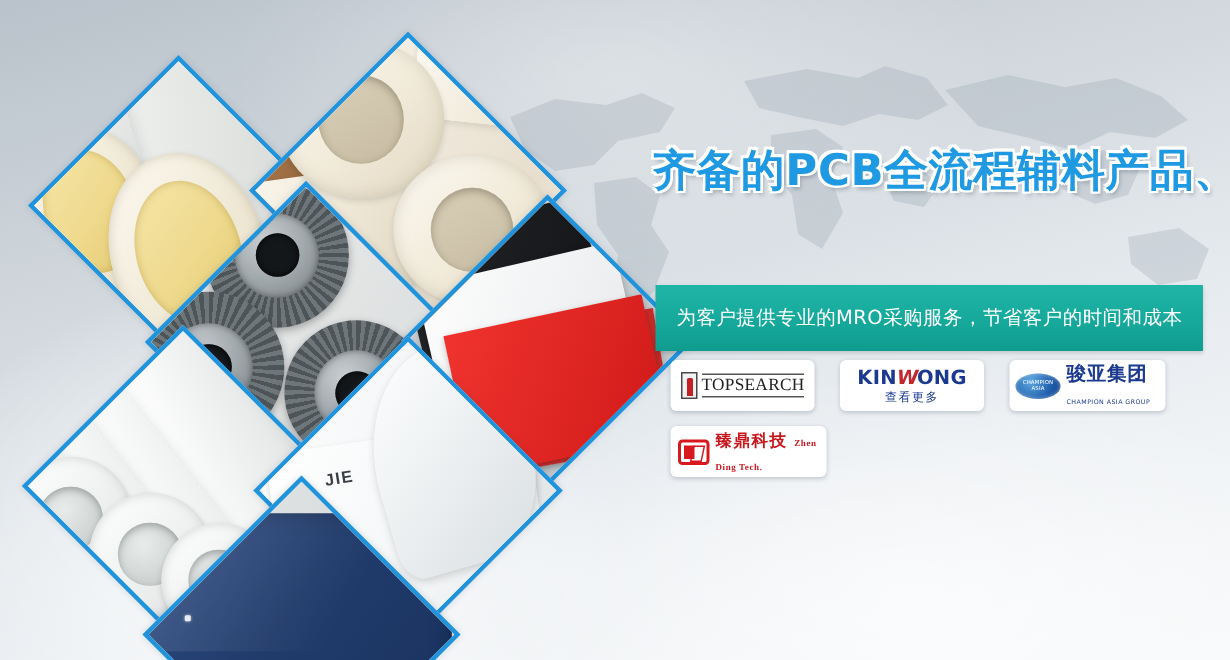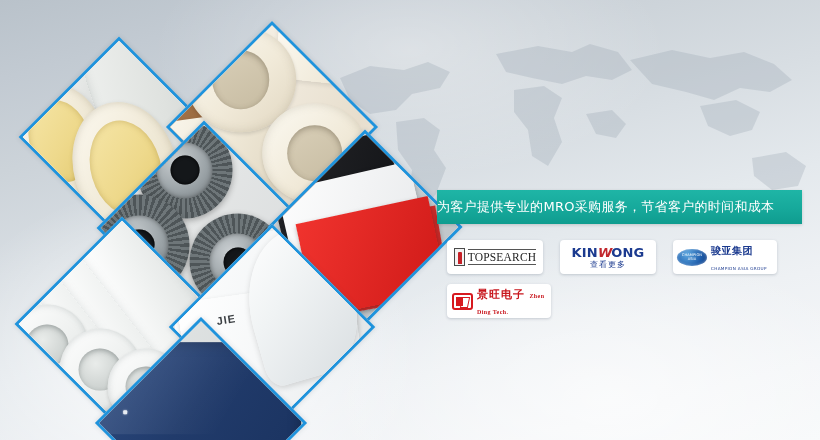--- a/index.html
+++ b/index.html
@@ -267,23 +267,24 @@
       -1.6px -1.6px 0 #ffffff,  1.6px -1.6px 0 #ffffff,
       -1.6px  1.6px 0 #ffffff,  1.6px  1.6px 0 #ffffff,
       -1.6px 0 0 #ffffff, 1.6px 0 0 #ffffff,
       0 -1.6px 0 #ffffff, 0 1.6px 0 #ffffff,
       2px 3px 3px rgba(90,105,120,.45);
   }
   .hl-line.l2 { font-size:30px; }
 
   #subtitle-bar {
     position:absolute; left:437px; top:190px;
-    width:365px; height:34px;
+    width:365px; height:44px;
     background:linear-gradient(180deg,#1fb5a6 0%,#16a99b 55%,#0f9c8f 100%);
     display:flex; align-items:center;
+    padding-left:14px;
     box-shadow:0 1px 3px rgba(0,0,0,.16);
   }
   #subtitle-bar .txt {
     color:#ffffff;
     font-family:"DejaVu Sans","Liberation Sans",sans-serif;
     font-size:13px;
     letter-spacing:.3px;
     white-space:nowrap;
   }
 
@@ -347,21 +348,21 @@
     content:"CHAMPION ASIA";
     position:absolute; left:0; right:0; top:50%;
     transform:translateY(-50%);
     text-align:center;
     font-family:"DejaVu Sans",sans-serif;
     font-size:3.6px; color:#fff; letter-spacing:.1px;
   }
   .ca-txt { line-height:1; }
   .ca-cn {
     font-family:"DejaVu Sans",sans-serif;
-    font-size:10px; font-weight:700; color:#1b3a8f; letter-spacing:.5px;
+    font-size:13px; font-weight:700; color:#1b3a8f; letter-spacing:.5px;
   }
   .ca-en {
     font-family:"DejaVu Sans",sans-serif;
     font-size:4.2px; color:#1b3a8f; letter-spacing:.3px; margin-top:2px;
   }
 
   
   .lg-zd { display:flex; align-items:center; gap:4px; padding:0 5px; }
   .zd-mark {
     width:21px; height:17px;
@@ -514,20 +515,21 @@
           <div class="dot d3"></div>
         </div>
       </div>
     </div>
 
   </div>
 
   <div id="content">
 
     <div id="headline">
+      <div class="hl-line l1">齐备的PCB全流程辅料产品、</div>
     </div>
 
     <div id="subtitle-bar">
       <span class="txt">为客户提供专业的MRO采购服务，节省客户的时间和成本</span>
     </div>
 
     <div id="logos">
 
       <div class="logo-row">
 
@@ -556,21 +558,21 @@
         </div>
 
       </div>
 
       <div class="logo-row">
 
         <div class="logo-card wide">
           <div class="lg-zd">
             <span class="zd-mark"></span>
             <span class="zd-txt">
-              <span class="zd-cn">景旺电子</span>
+              <span class="zd-cn">臻鼎科技</span>
               <span class="zd-en">Zhen Ding Tech.</span>
             </span>
           </div>
         </div>
 
       </div>
 
     </div>
 
 

